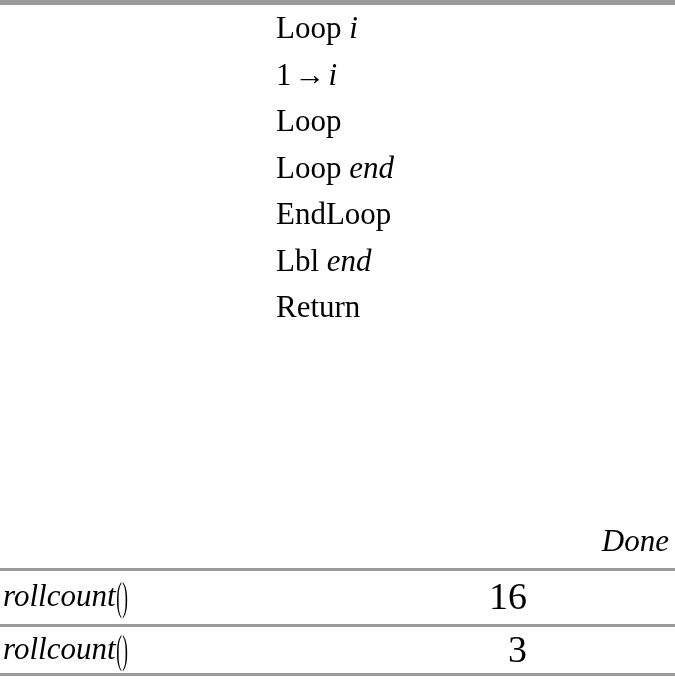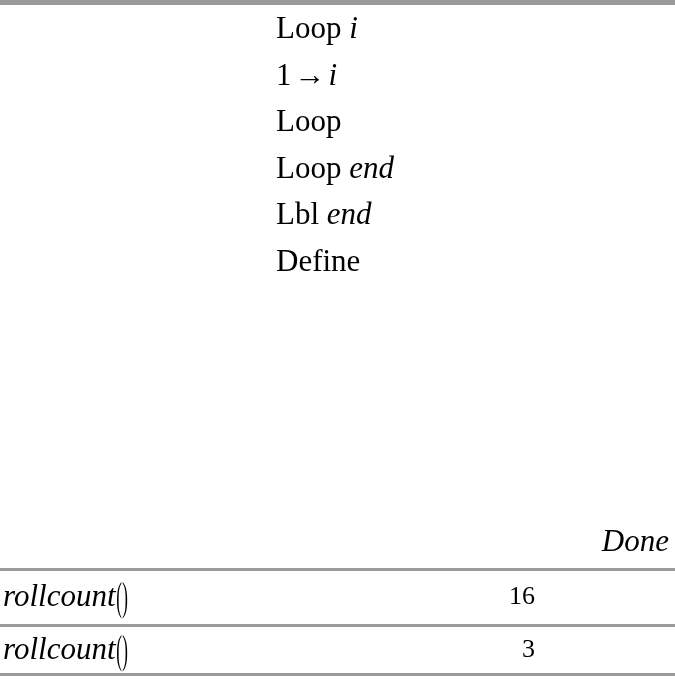--- a/index.html
+++ b/index.html
@@ -118,25 +118,25 @@
     height: 100%;
     line-height: 50px;
     font-size: 31px;
     font-style: italic;
     white-space: nowrap;
   }
   .hist-row-2 .hist-input { line-height: 44px; }
 
   .hist-output {
     position: absolute;
-    right: 6px;
+    right: 14px;
     top: 0;
     height: 100%;
     line-height: 50px;
-    font-size: 26px;
+    font-size: 38px;
     font-style: normal;
     white-space: nowrap;
     margin-left: 9px;
   }
   .hist-row-2 .hist-output { line-height: 44px; }
 </style>
 </head>
 <body>
 
 <div class="top-bar"></div>
@@ -149,25 +149,26 @@
     <div class="code-line indented"><span class="kw">Loop</span><span>&nbsp;</span><span class="var">i</span></div>
 
     <div class="code-line indented"><span class="kw">1</span><span class="arrow">→</span><span class="var">i</span></div>
 
     <div class="code-line indented"><span class="kw">Loop</span></div>
 
 
     <div class="code-line indented"><span class="kw">Loop</span><span>&nbsp;</span><span class="var">end</span></div>
 
 
+    <div class="code-line indented"><span class="kw">EndLoop</span></div>
 
     <div class="code-line indented"><span class="kw">Lbl</span><span>&nbsp;</span><span class="var">end</span></div>
 
 
-    <div class="code-line indented"><span class="kw">Define</span></div>
+    <div class="code-line indented"><span class="kw">Return</span></div>
 
   </div>
 
   <div class="result-done">Done</div>
 
 </div>
 
 <div class="sep sep-1"></div>
 
 <div class="hist-row hist-row-1">

